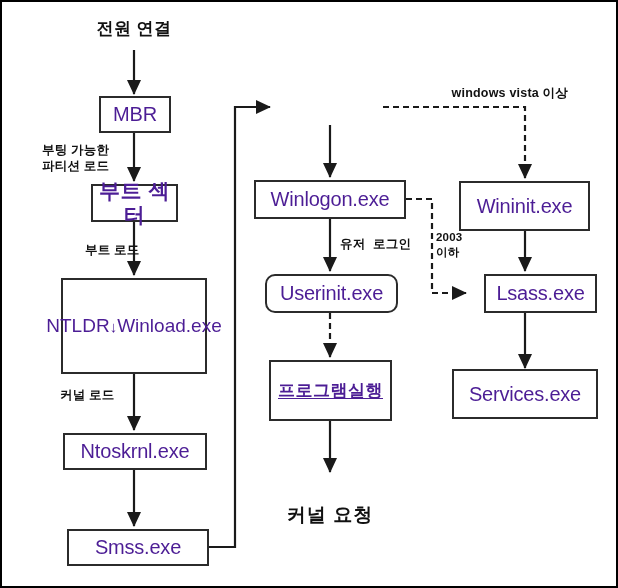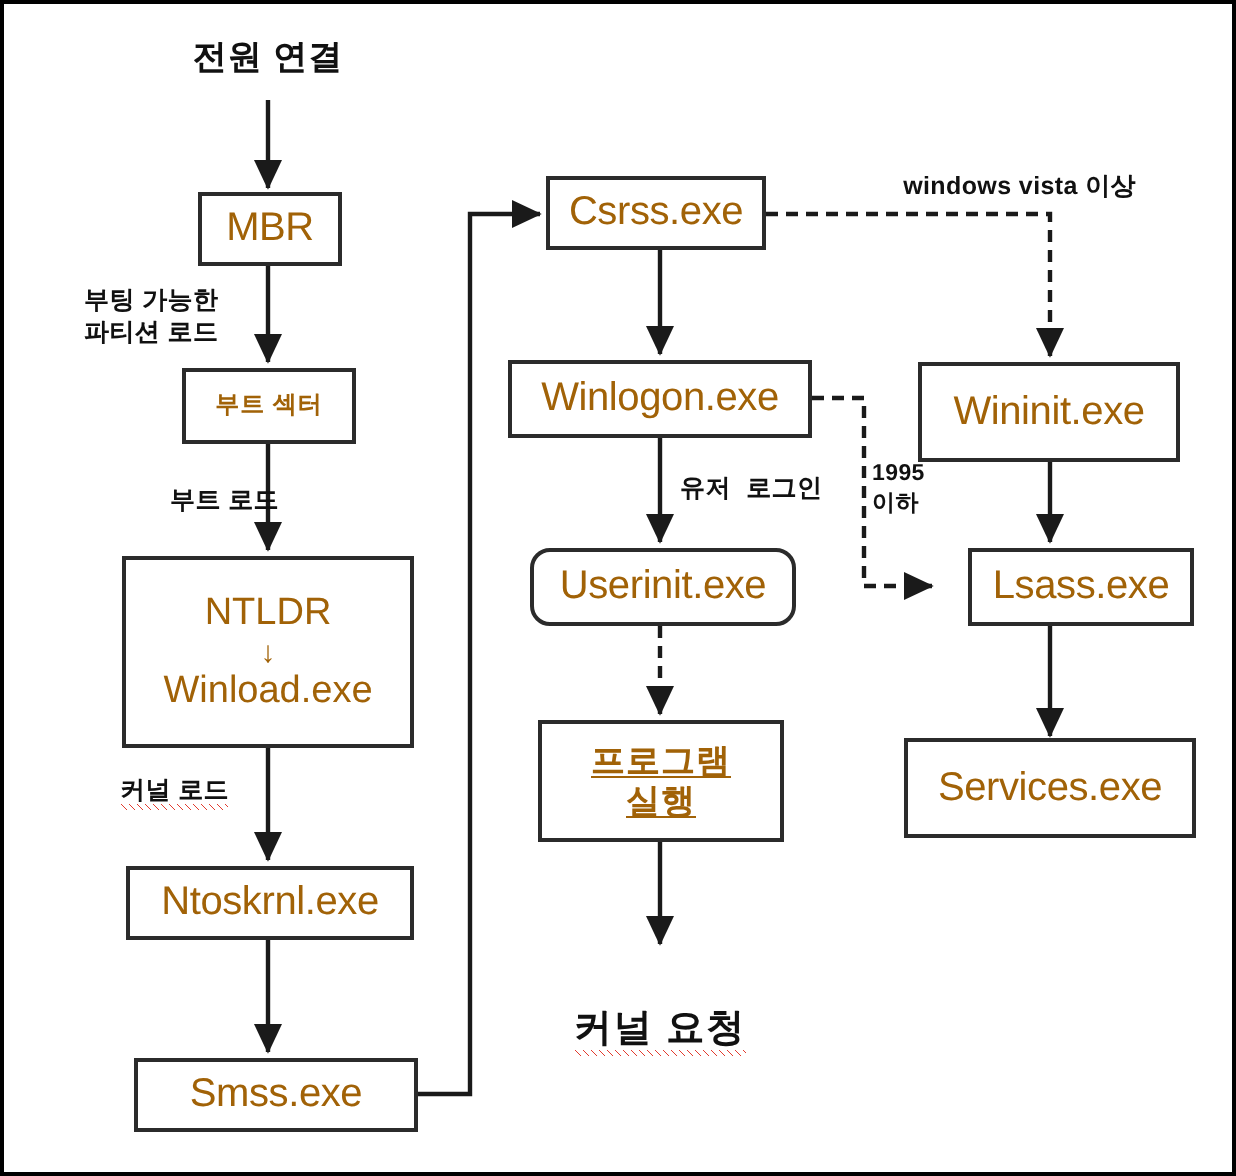--- a/index.html
+++ b/index.html
@@ -30,37 +30,37 @@
   }
   .node {
     position: absolute;
     box-sizing: border-box;
     border: 2px solid #2b2b2b;
     background: #ffffff;
     display: flex;
     align-items: center;
     justify-content: center;
     text-align: center;
-    color: #a16207;
+    color: #4c1d95;
     font-family: "Liberation Sans", "DejaVu Sans", sans-serif;
     font-weight: 400;
     line-height: 1.12;
     white-space: pre-line;
   }
   .node.latin {
     font-size: 20px;
     letter-spacing: -0.2px;
   }
   .node.kor {
-    font-size: 12px;
+    font-size: 21px;
     font-weight: 700;
     letter-spacing: 0.5px;
   }
   .node.stacked {
-    flex-direction: column;
+    flex-direction: row;
     font-size: 19px;
   }
   .node.stacked .ln {
     display: block;
   }
   .node.stacked .arrowline {
     font-size: 15px;
     line-height: 1.0;
     margin: 1px 0;
   }
@@ -162,41 +162,40 @@
 파티션 로드</div>
 
   <div class="caption edge" style="left:53px; top:240px; width:80px; text-align:left;margin-left:30px;">부트 로드</div>
 
   <div class="caption edge" style="left:58px; top:385px; width:82px; text-align:left;"><span class="spell">커널 로드</span></div>
 
   <div class="caption edge" style="left:338px; top:235px; width:95px; text-align:left;font-family:Liberation Mono, monospace;">유저 로그인</div>
 
   <div class="caption edge" style="left:406px; top:83px; width:160px; text-align:right;">windows vista 이상</div>
 
-  <div class="caption edge-sm" style="left:434px; top:228px; width:50px; text-align:left;">1995</div>
+  <div class="caption edge-sm" style="left:434px; top:228px; width:50px; text-align:left;">2003</div>
 
   <div class="caption edge-sm" style="left:434px; top:243px; width:50px; text-align:left;">이하</div>
 
   <div class="caption outcome" style="left:262px; top:475px; width:132px;margin-top:26px;"><span class="spell">커널 요청</span></div>
 
   <div class="node latin" style="left:97px; top:94px; width:72px; height:37px;">MBR</div>
 
   <div class="node kor" style="left:89px; top:182px; width:87px; height:38px;">부트 섹터</div>
 
   <div class="node stacked" style="left:59px; top:276px; width:146px; height:96px;">
     <span class="ln">NTLDR</span>
     <span class="ln arrowline">↓</span>
     <span class="ln">Winload.exe</span>
   </div>
 
   <div class="node latin" style="left:61px; top:431px; width:144px; height:37px;">Ntoskrnl.exe</div>
 
   <div class="node latin" style="left:65px; top:527px; width:142px; height:37px;">Smss.exe</div>
 
-  <div class="node latin" style="left:271px; top:86px; width:110px; height:37px;">Csrss.exe</div>
 
   <div class="node latin" style="left:252px; top:178px; width:152px; height:39px;">Winlogon.exe</div>
 
   <div class="node latin" style="left:263px; top:272px; width:133px; height:39px;border-radius:10px;">Userinit.exe</div>
 
   <div class="node stacked kor" style="left:267px; top:358px; width:123px; height:61px; font-size:17px;">
     <span class="ln u-line">프로그램</span>
     <span class="ln u-line">실행</span>
   </div>
 

